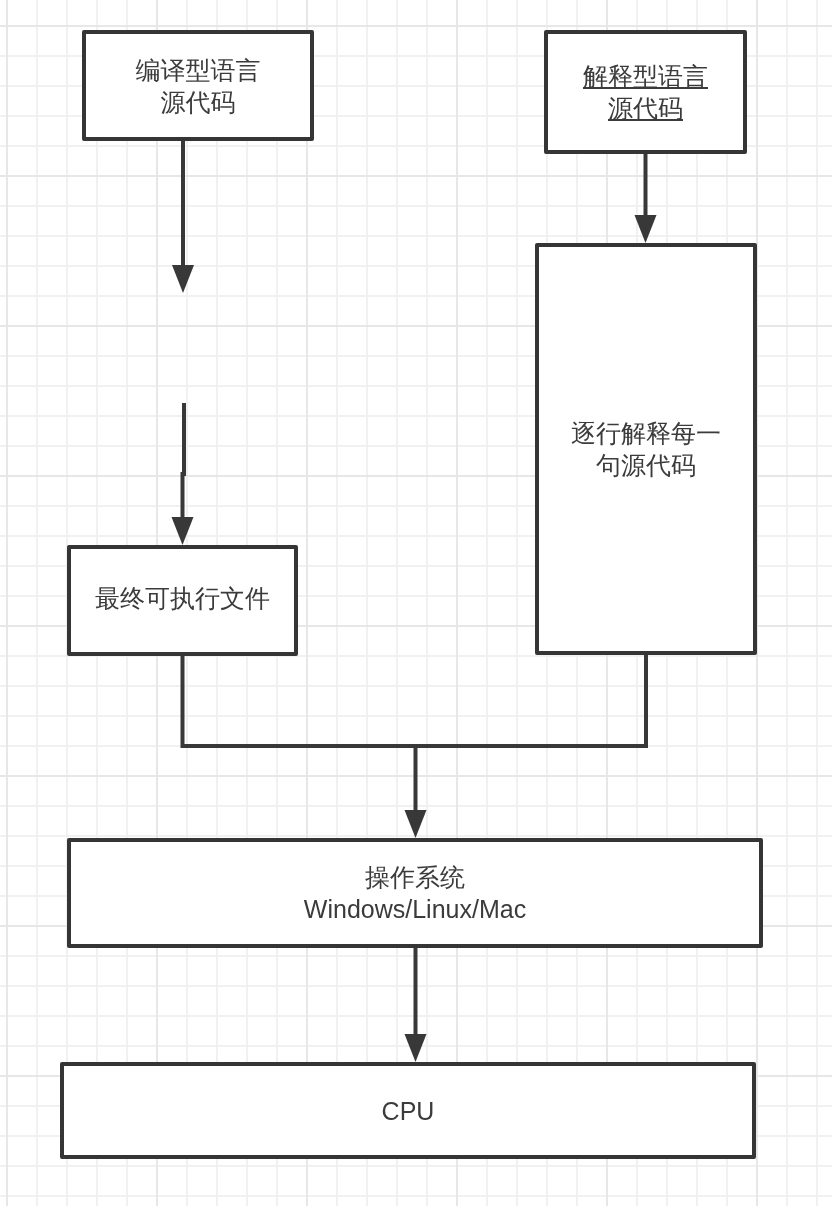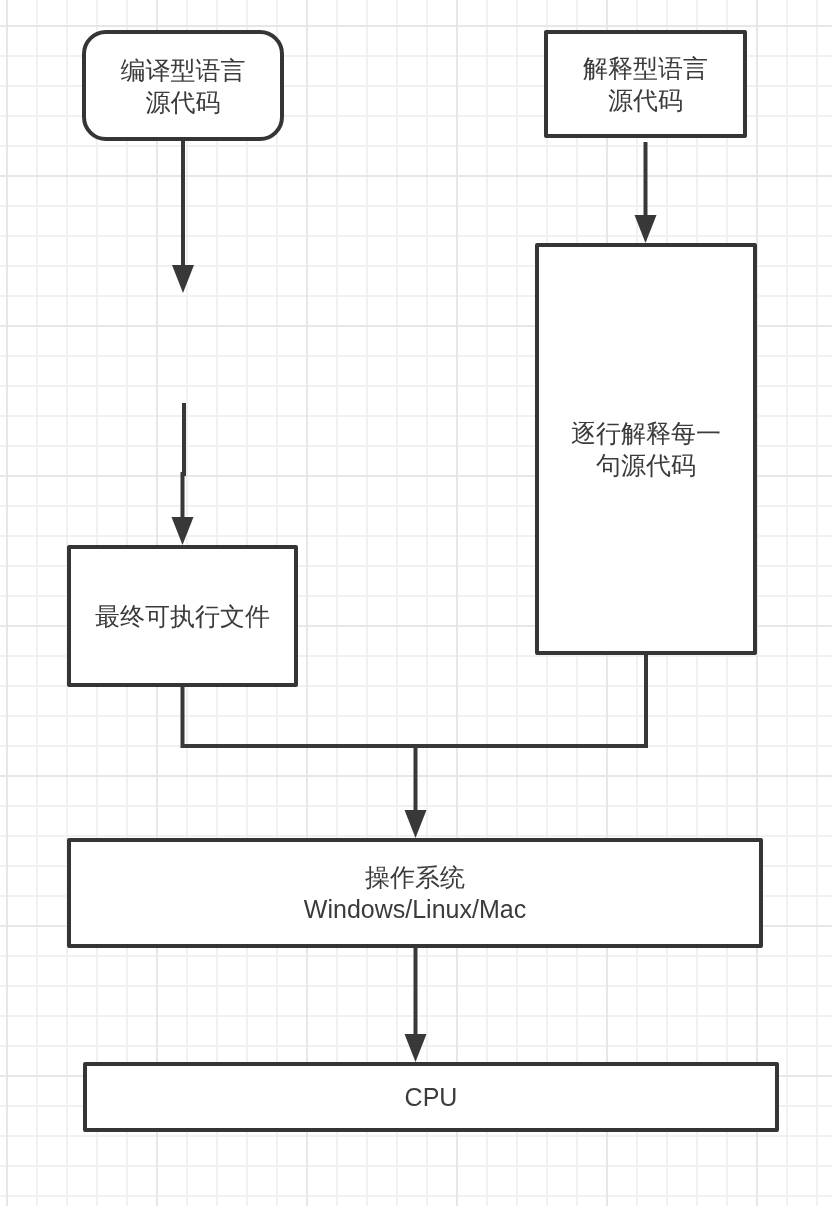--- a/index.html
+++ b/index.html
@@ -53,27 +53,27 @@
     display: flex;
     align-items: center;
     justify-content: center;
     text-align: center;
     white-space: pre-line;
     color: #3b3b3b;
     font-size: 25px;
     line-height: 32px;
   }
 
-  .node-compiled-source   { left: 82px;  top: 30px;   width: 202px; height: 111px; border-radius: 24px; }
-  .node-interpreted-source{ left: 544px; top: 30px;   width: 203px; height: 108px; }
+  .node-compiled-source   { left: 82px;  top: 30px;   width: 232px; height: 111px; }
+  .node-interpreted-source{ left: 544px; top: 30px;   width: 203px; height: 124px; text-decoration: underline; }
   .node-compiler          { left: 82px;  top: 293px;  width: 202px; height: 110px; }
-  .node-executable        { left: 67px;  top: 545px;  width: 231px; height: 142px; }
+  .node-executable        { left: 67px;  top: 545px;  width: 231px; height: 111px; font-family: Liberation Mono, monospace; }
   .node-interpreter       { left: 535px; top: 243px;  width: 222px; height: 412px; }
   .node-os                { left: 67px;  top: 838px;  width: 696px; height: 110px; }
-  .node-cpu               { left: 83px;  top: 1062px; width: 696px; height: 70px;  }
+  .node-cpu               { left: 60px;  top: 1062px; width: 696px; height: 97px;  }
 </style>
 </head>
 <body>
 
 <div class="canvas">
 
   <svg class="wires" viewBox="0 0 832 1206">
 
     <g>
       <path class="wire" d="M183 141 V265"></path>

